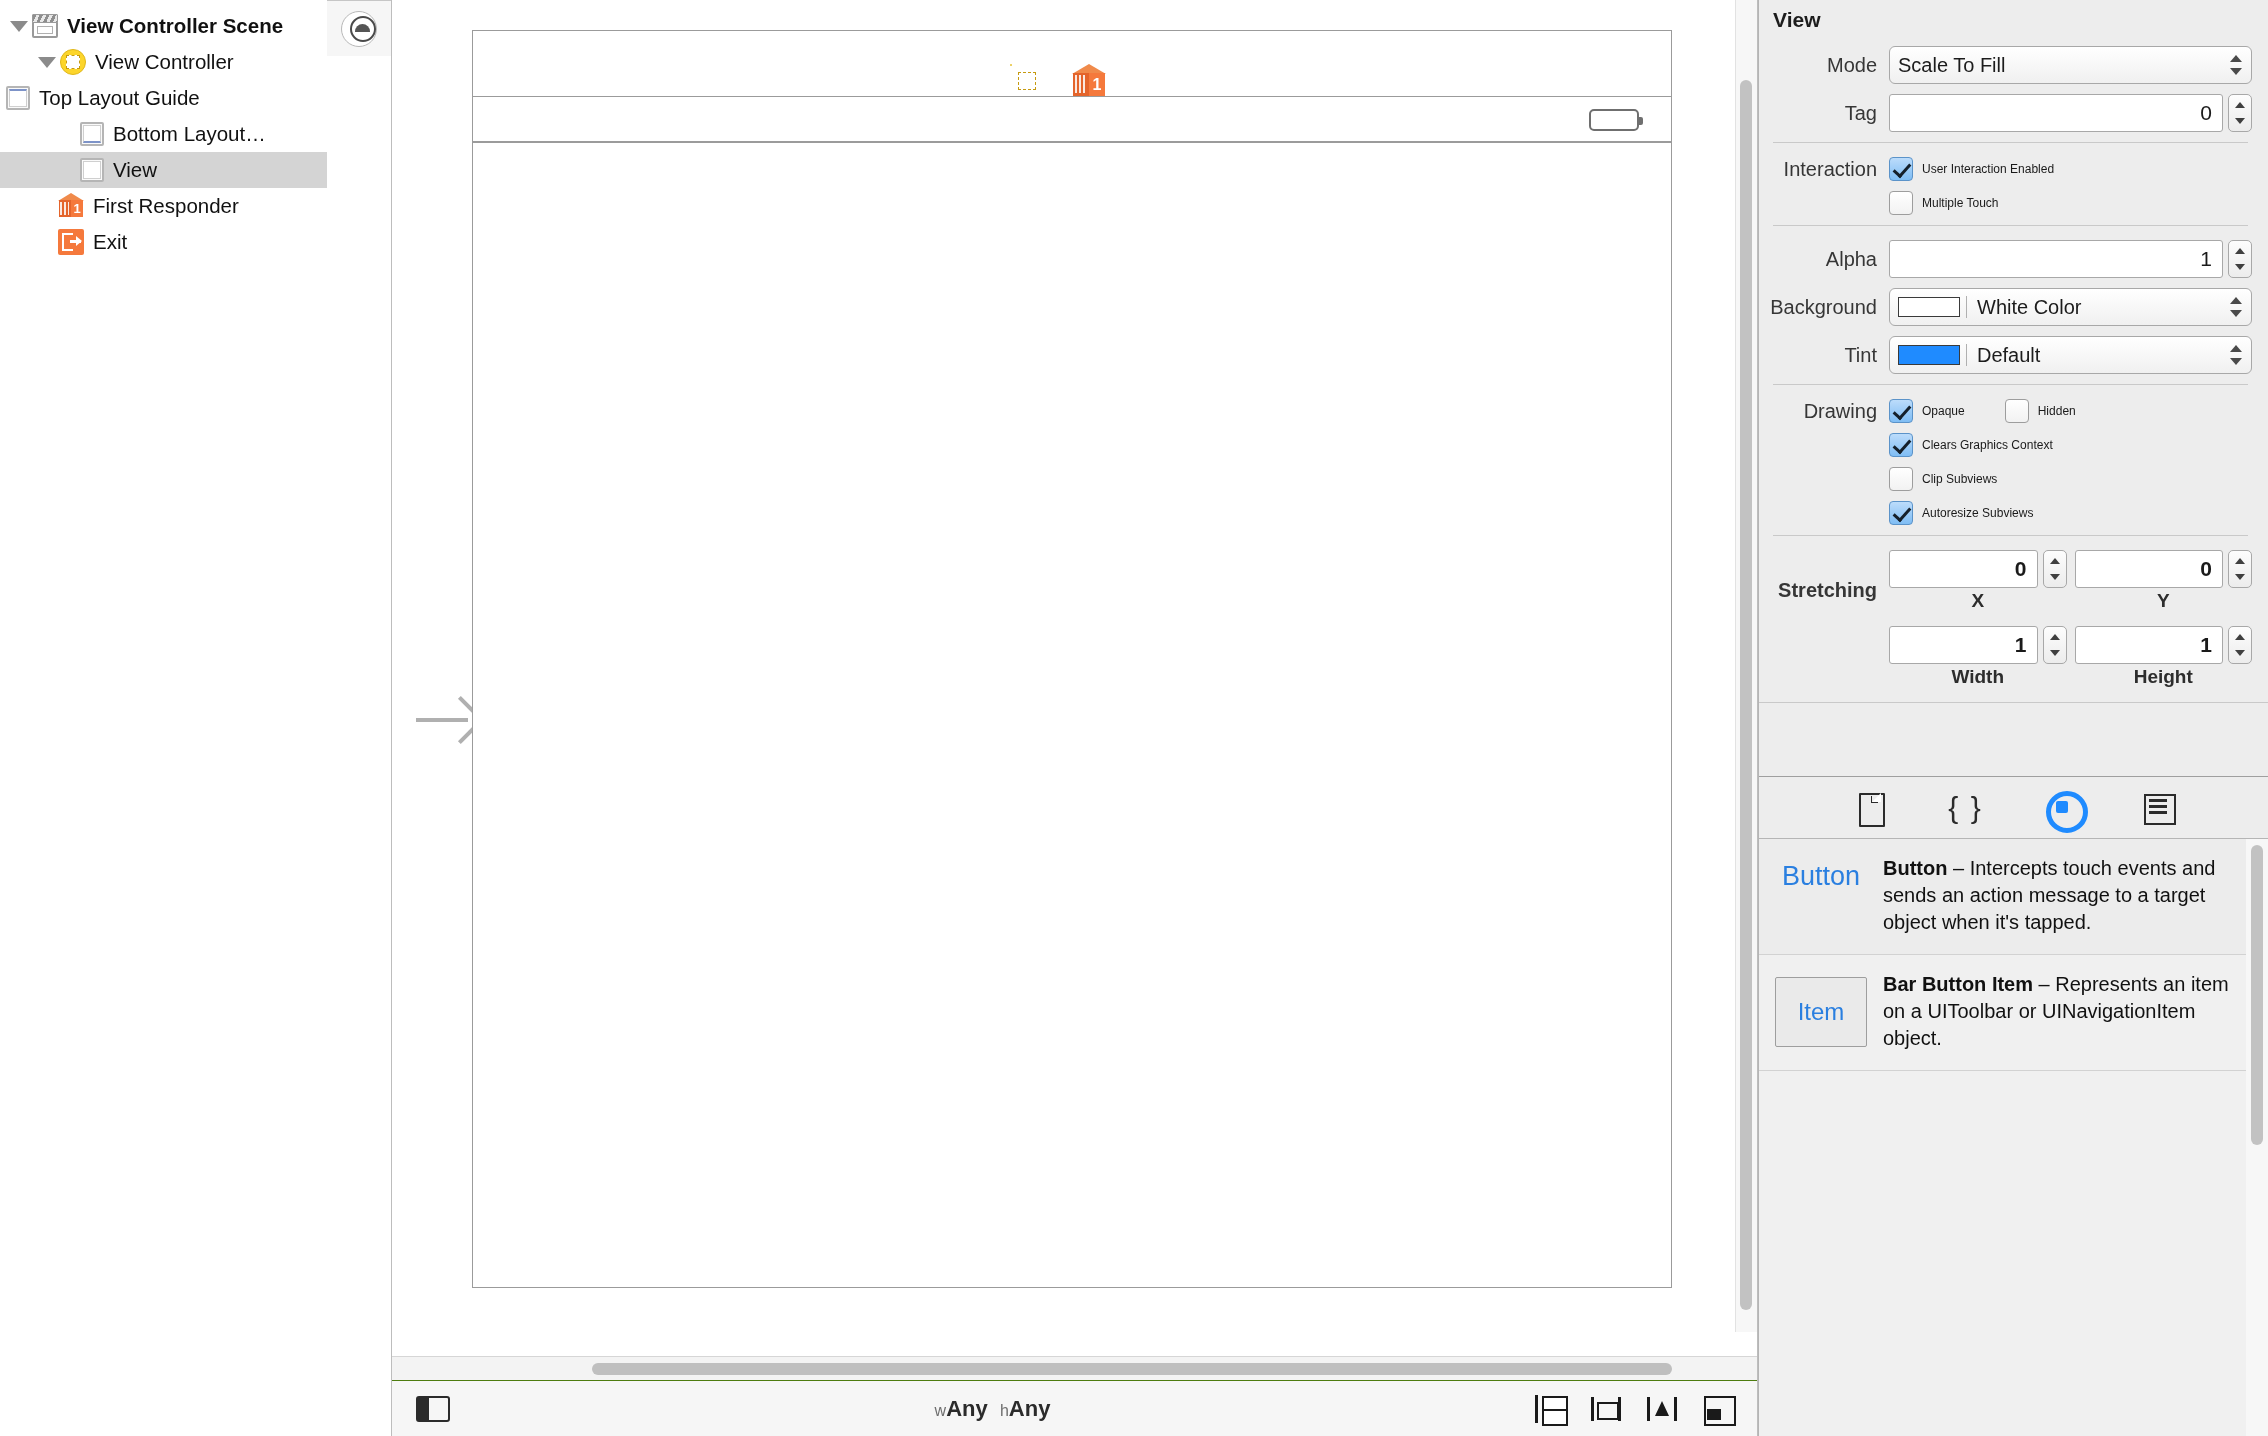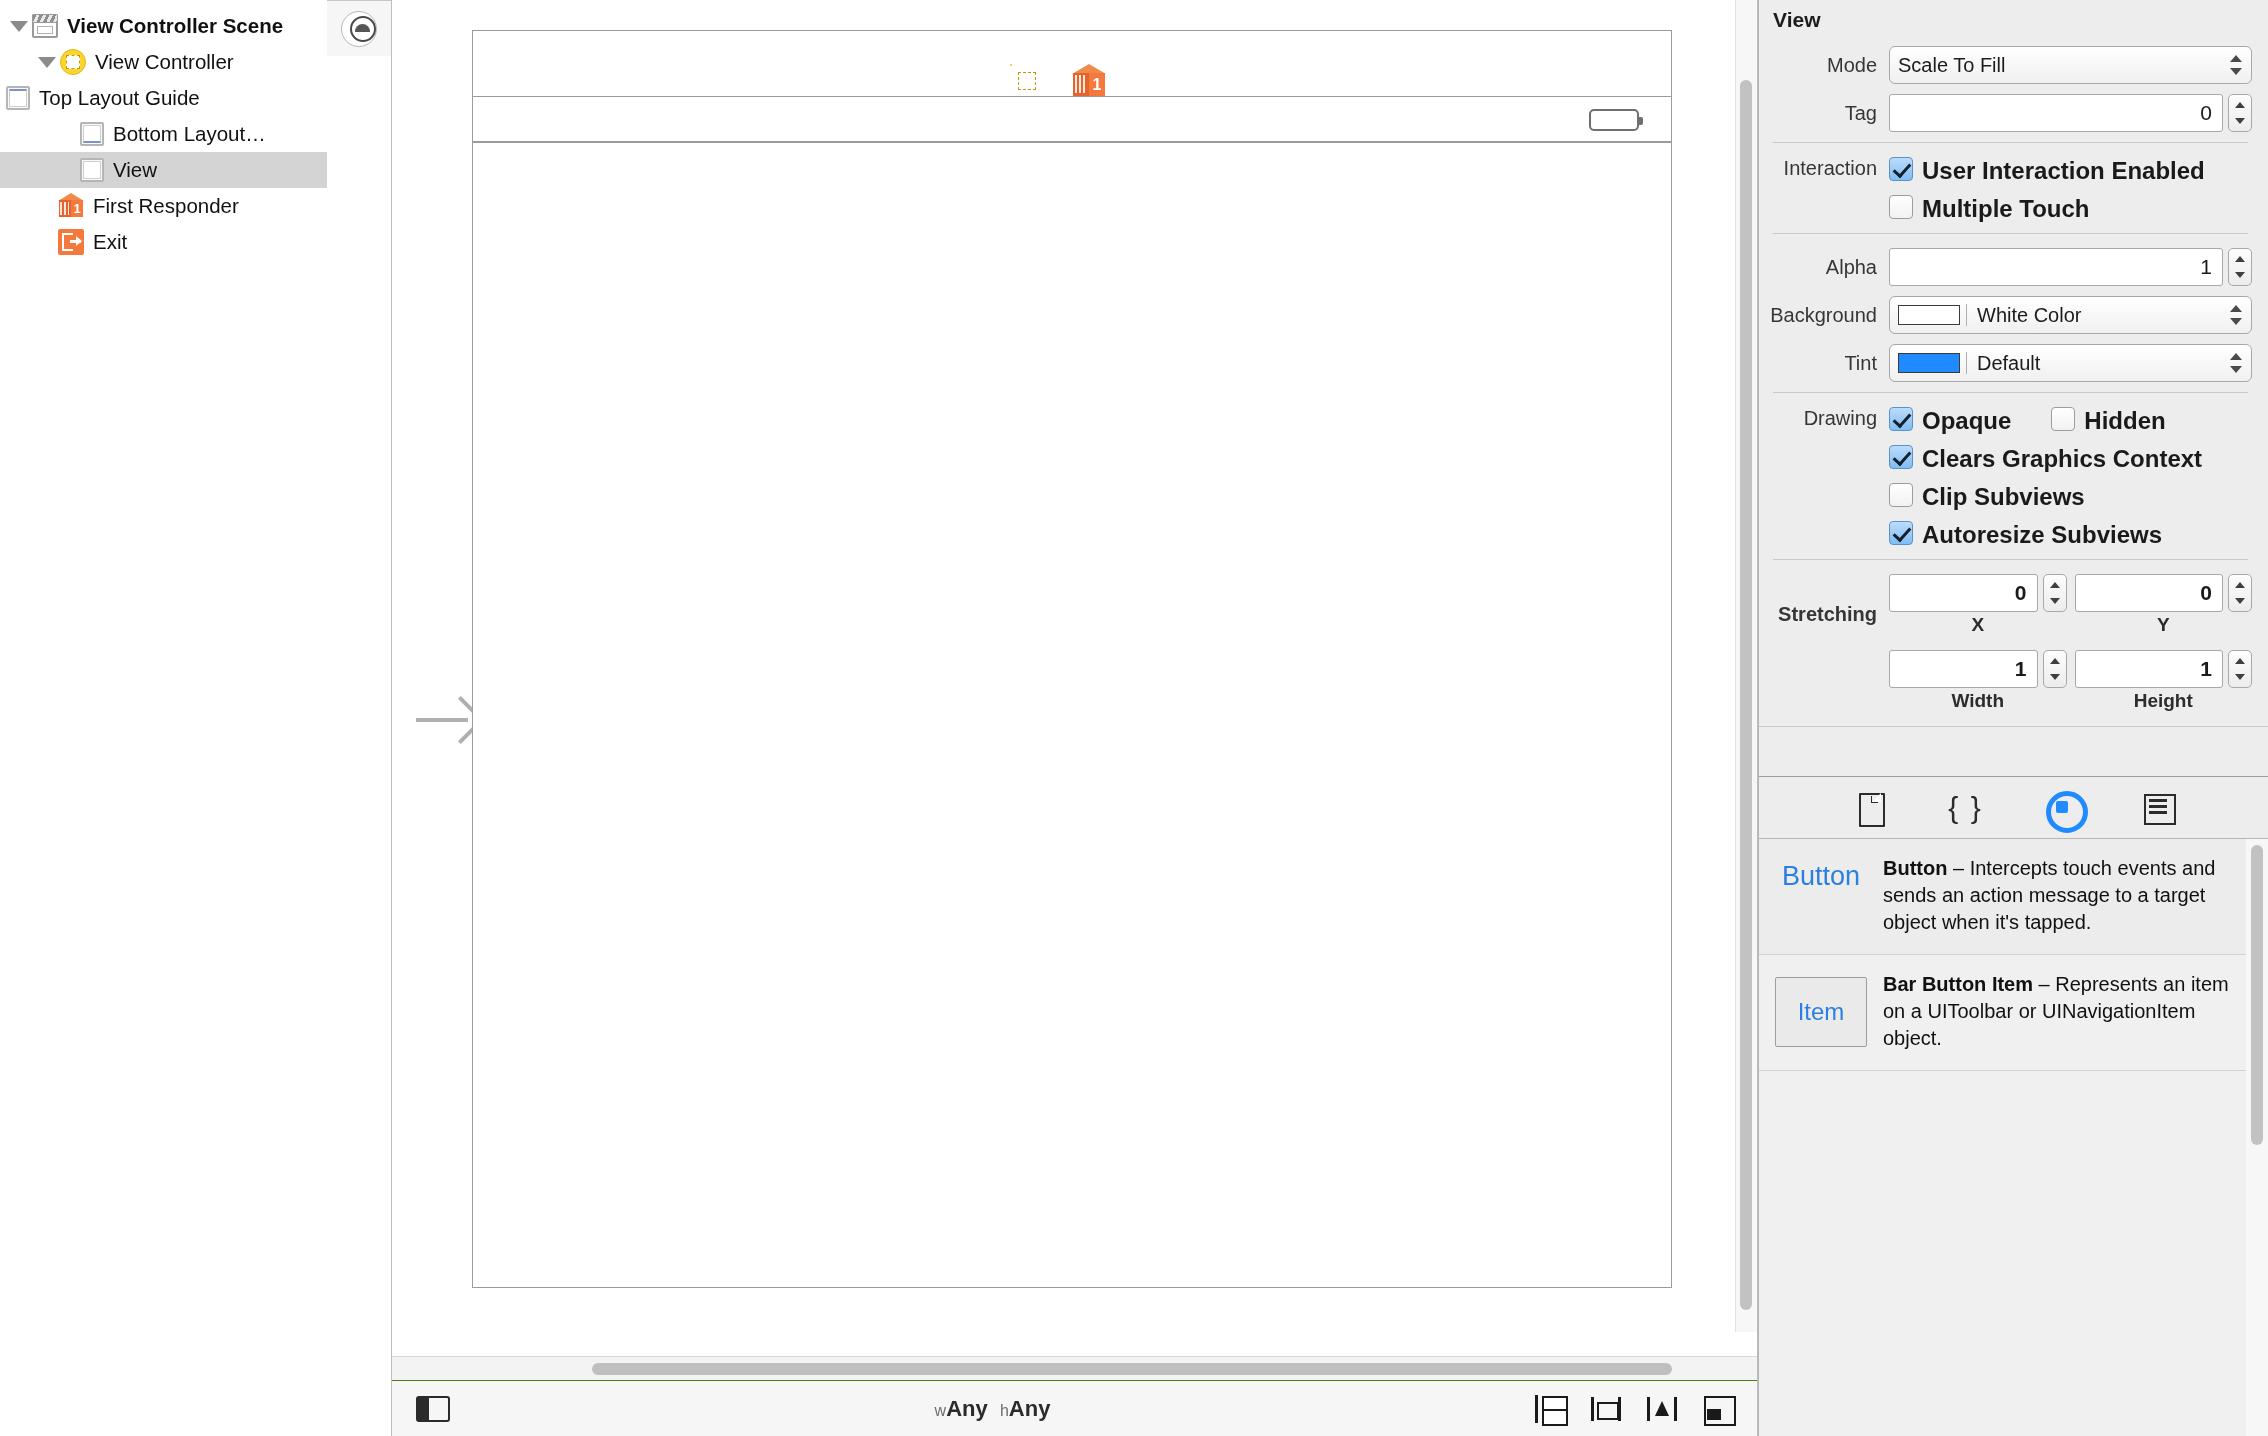--- a/index.html
+++ b/index.html
@@ -340,33 +340,33 @@
     border:1px solid #a8a8a8; border-radius:5px;
     position:relative; flex:0 0 24px;
   }
   .stepper::before, .stepper::after {
     content:""; position:absolute; left:50%; transform:translateX(-50%);
     width:0; height:0; border-left:5px solid transparent; border-right:5px solid transparent;
   }
   .stepper::before { top:7px; border-bottom:6px solid #3f3f3f; }
   .stepper::after  { bottom:7px; border-top:6px solid #3f3f3f; }
 
-  .cbrow { display:flex; margin-bottom:10px; padding-right:16px; }
+  .cbrow { display:flex; align-items:center; margin-bottom:10px; padding-right:16px; }
   .cb {
     width:24px; height:24px; border-radius:4px; flex:0 0 24px;
     border:1px solid #9d9d9d; background:linear-gradient(#fff,#f2f2f2);
     position:relative; margin-right:9px;
   }
   .cb.on { background:linear-gradient(#bcdcfb,#7fbdf4); border-color:#5b93c9; }
   .cb.on::after {
     content:""; position:absolute; left:7px; top:2px;
     width:7px; height:14px; border:solid #15202b;
     border-width:0 3.5px 3.5px 0; transform:rotate(42deg);
   }
-  .cbtxt { font-size:24px; color:#1a1a1a; white-space:nowrap;font-weight:bold; }
+  .cbtxt { font-size:12px; color:#1a1a1a; white-space:nowrap; }
 
   .hr { height:1px; background:#c9c9c9; margin:8px 20px 14px 14px; }
 
   .stretch-grid { padding-right:16px; }
   .stretch-line { display:flex; align-items:center; margin-bottom:4px;font-weight:bold; }
   .stretch-cell { flex:1; display:flex; flex-direction:column; margin-right:8px; }
   .stretch-cell:last-child { margin-right:0; }
   .stretch-inputs { display:flex; align-items:center; }
   .sub-label {
     text-align:center; font-size:19px; color:#2d2d2d;

